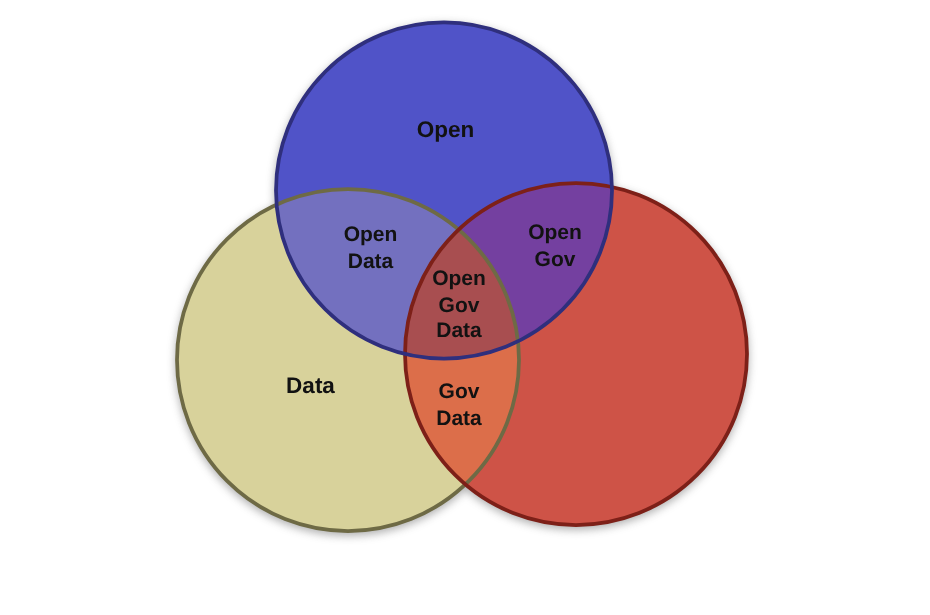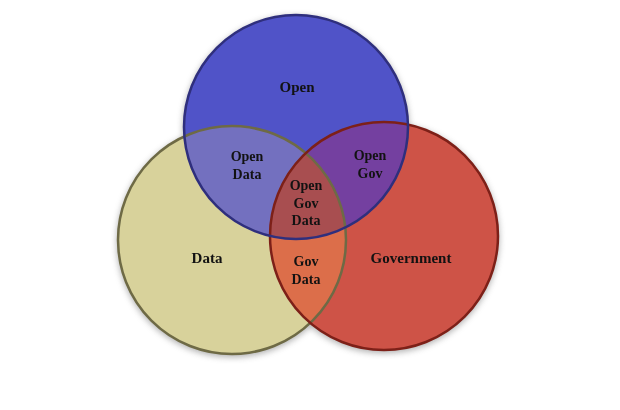--- a/index.html
+++ b/index.html
@@ -3,21 +3,21 @@
 <meta charset="utf-8">
 <style>
   html,body{
     margin:0;padding:0;background:#ffffff;
   }
   .stage{
     position:relative;
     width:620px;height:380px;
     background:#ffffff;
     overflow:hidden;
-    font-family:Liberation Serif, serif;
+    font-family:Liberation Sans, sans-serif;
   }
   svg.venn{
     position:absolute;left:0;top:0;
     filter:drop-shadow(0px 2px 3px rgba(80,80,80,0.45));
   }
   .vlabel{
     position:absolute;
     transform:translate(-50%,-50%);
     font-weight:bold;
     color:#121212;
@@ -67,21 +67,20 @@
       </g>
     </g>
 
     <circle cx="232" cy="240" r="114" fill="none" stroke-width="2.5" stroke="#6e6a45"></circle>
     <circle cx="384" cy="236" r="114" fill="none" stroke-width="2.5" stroke="#7d2018"></circle>
     <circle cx="296" cy="127" r="112" fill="none" stroke-width="2.5" stroke="#2f2f7d"></circle>
   </svg>
 
   <div class="vlabel lbl-set" style="left:297px;top:87px">Open</div>
   <div class="vlabel lbl-set" style="left:207px;top:258px">Data</div>
-  <div class="vlabel lbl-set" style="left:411px;top:258px">Government</div>
 
   <div class="vlabel lbl-intersection" style="left:247px;top:165px">Open
 Data</div>
   <div class="vlabel lbl-intersection" style="left:370px;top:164px">Open
 Gov</div>
   <div class="vlabel lbl-center" style="left:306px;top:203px">Open
 Gov
 Data</div>
   <div class="vlabel lbl-intersection" style="left:306px;top:270px">Gov
 Data</div>

